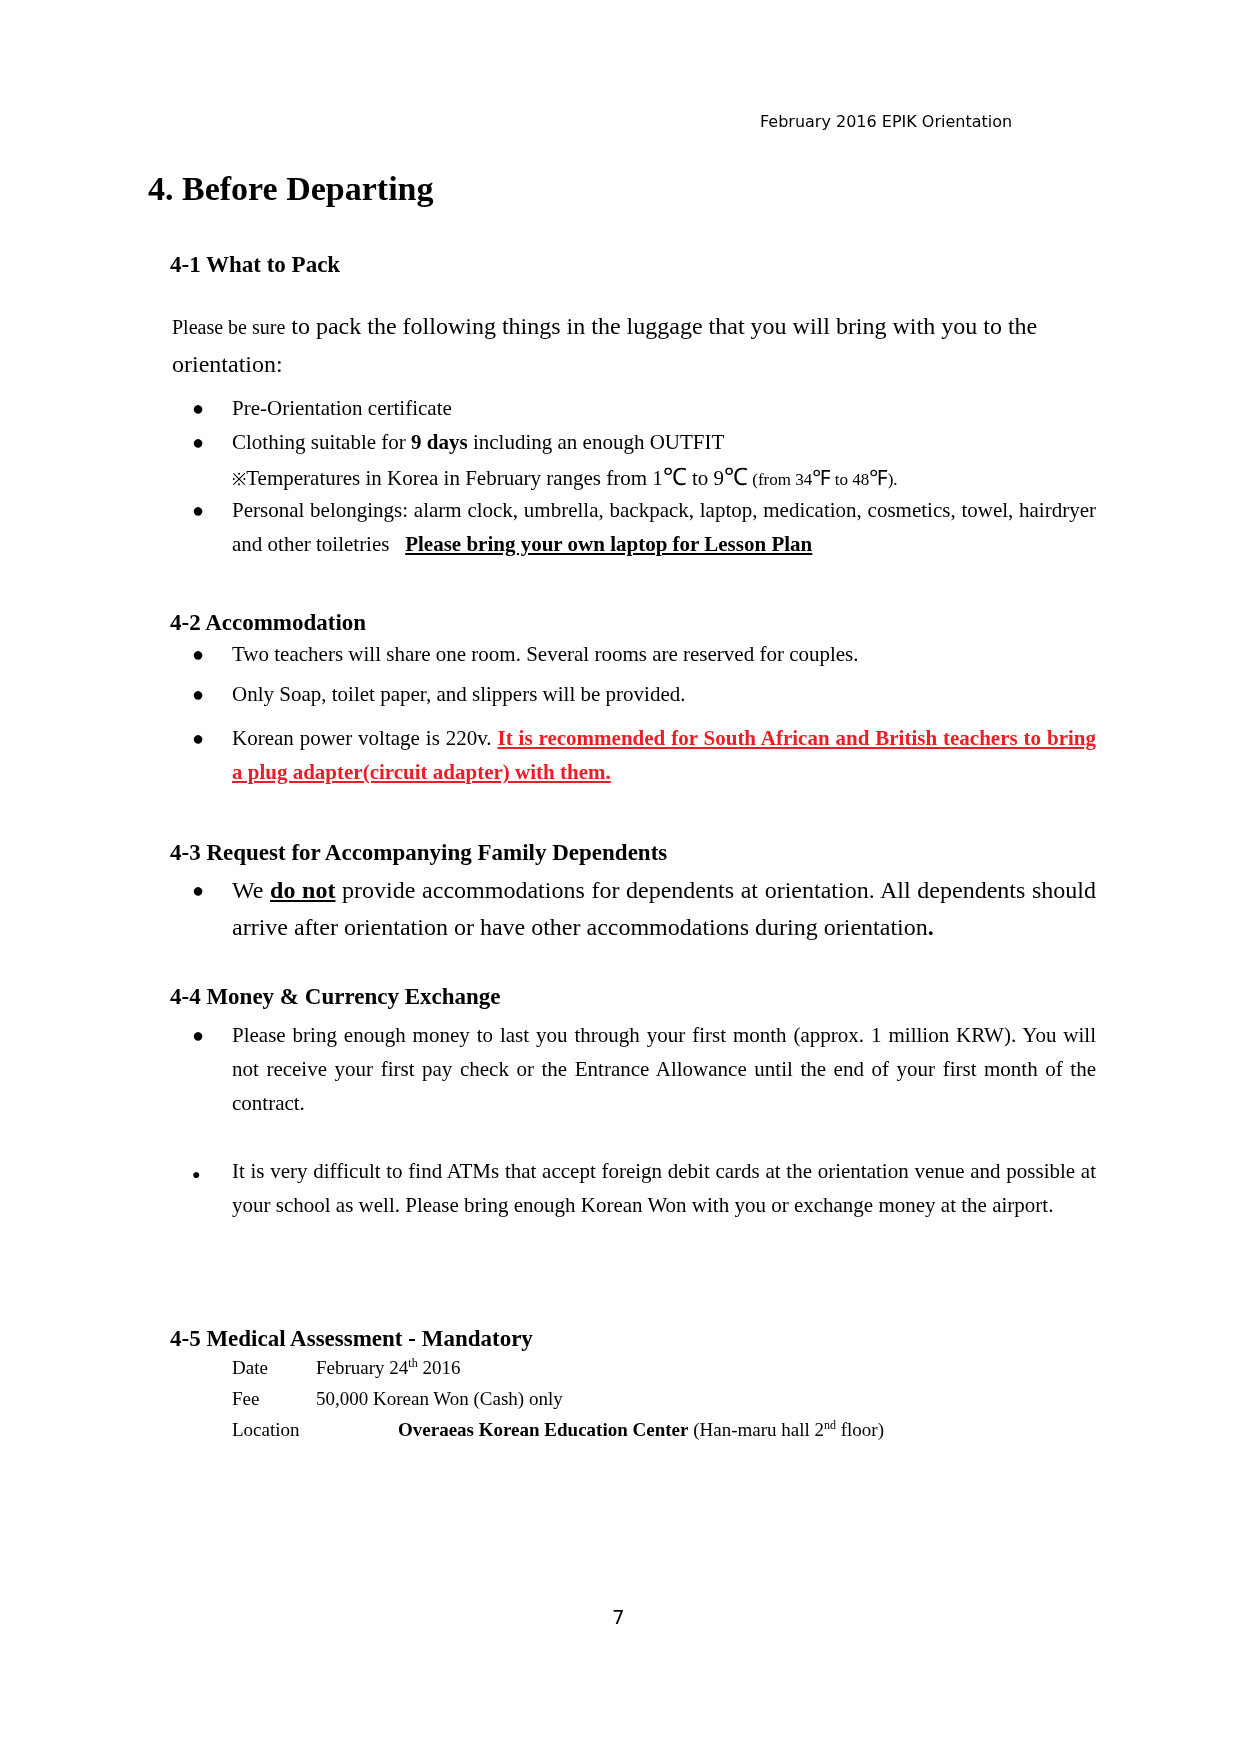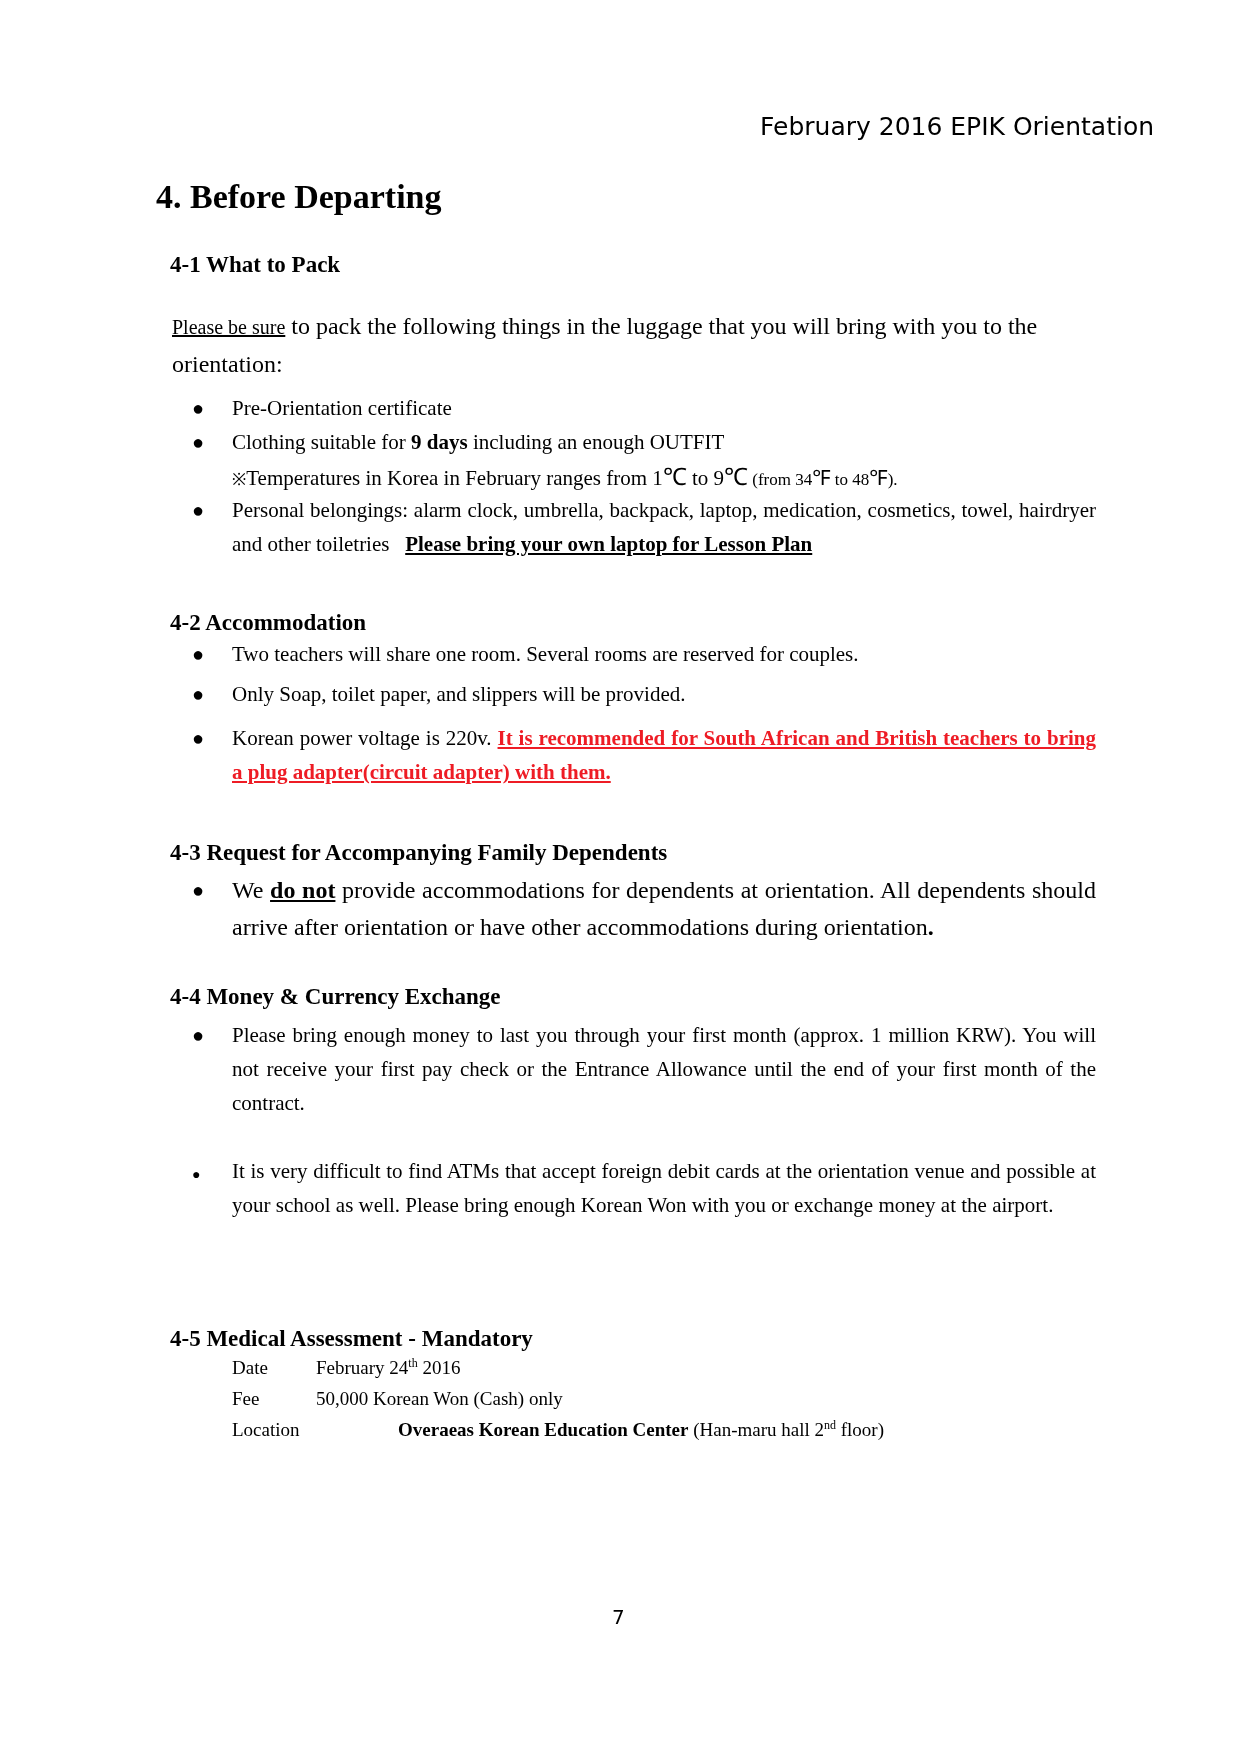--- a/index.html
+++ b/index.html
@@ -1,21 +1,21 @@
 <!DOCTYPE html>
 <html><head>
   <meta charset="utf-8">
   <style>
     html, body { margin: 0; padding: 0; background: #ffffff; }
     body { width: 1241px; height: 1754px; position: relative; font-family: "Liberation Serif", serif; color: #000; overflow: hidden; }
-    .running-header { position: absolute; top: 112px; left: 760px; font-family: "DejaVu Sans", sans-serif; font-size: 25px; }
-    .chapter-title { position: absolute; top: 170px; left: 148px; font-size: 34px; font-weight: bold; margin: 8px; }
+    .running-header { position: absolute; top: 112px; left: 760px; font-family: "DejaVu Sans", sans-serif; font-size: 16px; }
+    .chapter-title { position: absolute; top: 170px; left: 148px; font-size: 34px; font-weight: bold; margin: 0; }
     .section-title { position: absolute; left: 162px; font-size: 23px; font-weight: bold; margin: 8px; }
     .para { position: absolute; left: 172px; width: 924px; font-size: 24px; line-height: 37px; margin: 0; }
-    .para .small { font-size: 20px; text-decoration: underline; }
+    .para .small { font-size: 20px; }
     .item { position: absolute; left: 232px; width: 864px; font-size: 21px; line-height: 34px; text-align: justify; }
     .item.large { font-size: 24px; line-height: 37px; }
     .bullet { position: absolute; left: -40px; top: 0; font-size: 20px; }
     .bullet.small { font-size: 14px; }
     .note-row { position: absolute; left: 232px; font-size: 21px; }
     .tiny { font-size: 17px; }
     .big-unit { font-size: 24px; }
     .ul { text-decoration: underline; font-weight: bold; }
     .red { color: #ee1c25; }
     .kv-row { position: absolute; left: 232px; font-size: 19px; }

